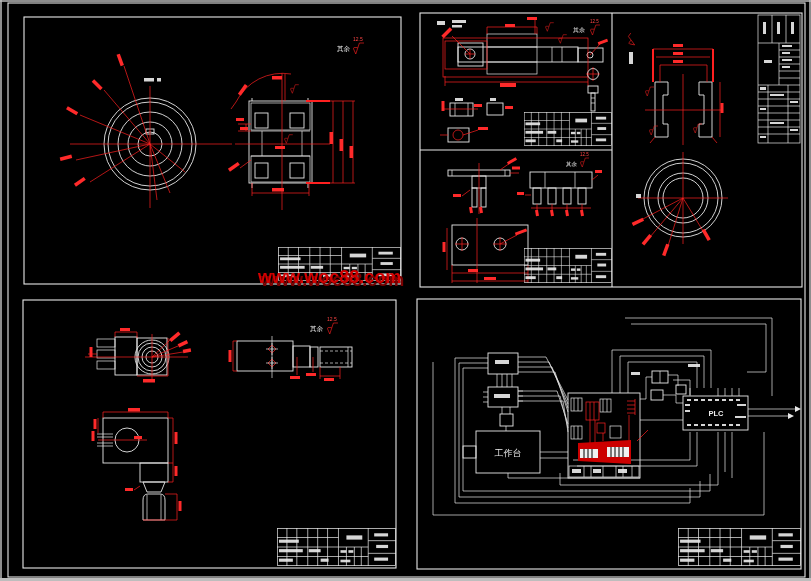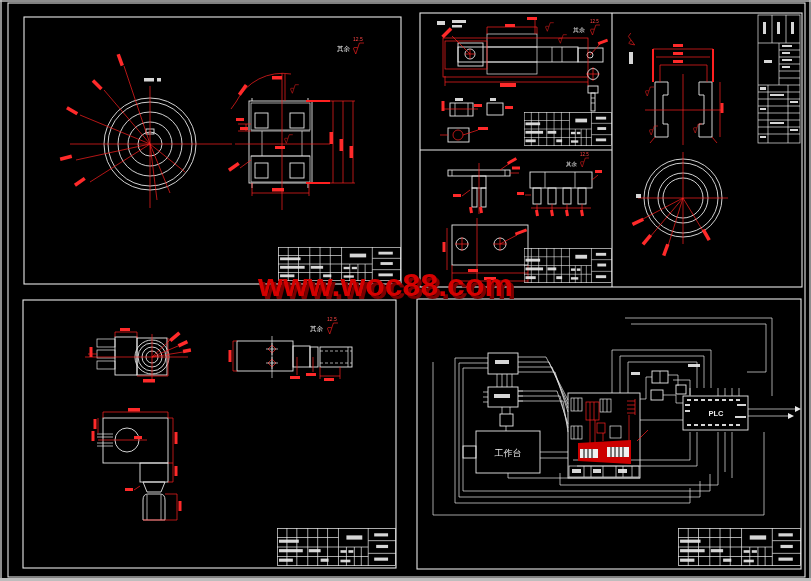--- a/index.html
+++ b/index.html
@@ -9,21 +9,21 @@
   .w   {stroke:#e8e8e8;fill:none;stroke-width:0.9;}
   .wt  {stroke:#e8e8e8;fill:none;stroke-width:0.7;}
   .fr  {stroke:#e8e8e8;fill:none;stroke-width:1.1;}
   .r   {stroke:#ff2020;fill:none;stroke-width:0.7;}
   .r2  {stroke:#ff2020;fill:none;stroke-width:2;}
   .rd  {fill:#ff2a2a;}
   .wd  {fill:#e8e8e8;opacity:.92;}
   .gray{stroke:#bdbdbd;stroke-width:1.5;fill:none;}
   text.wtx{fill:#ededed;}
   text.rtx{fill:#ff4545;}
-  .wm{position:absolute;left:258px;top:267px;font-size:32px;font-weight:bold;
+  .wm{position:absolute;left:258px;top:267px;font-size:18px;font-weight:bold;
       color:#d40000;text-shadow:3px 3px 0 #7a0000;letter-spacing:0px;white-space:nowrap;}
 </style>
 </head>
 <body>
 
 <div class="screen">
 <svg width="811" height="581">
 <defs>
   <pattern id="hatchW" width="4" height="4" patternUnits="userSpaceOnUse" patternTransform="rotate(45)">
     <rect width="4" height="4" fill="#000"></rect>

